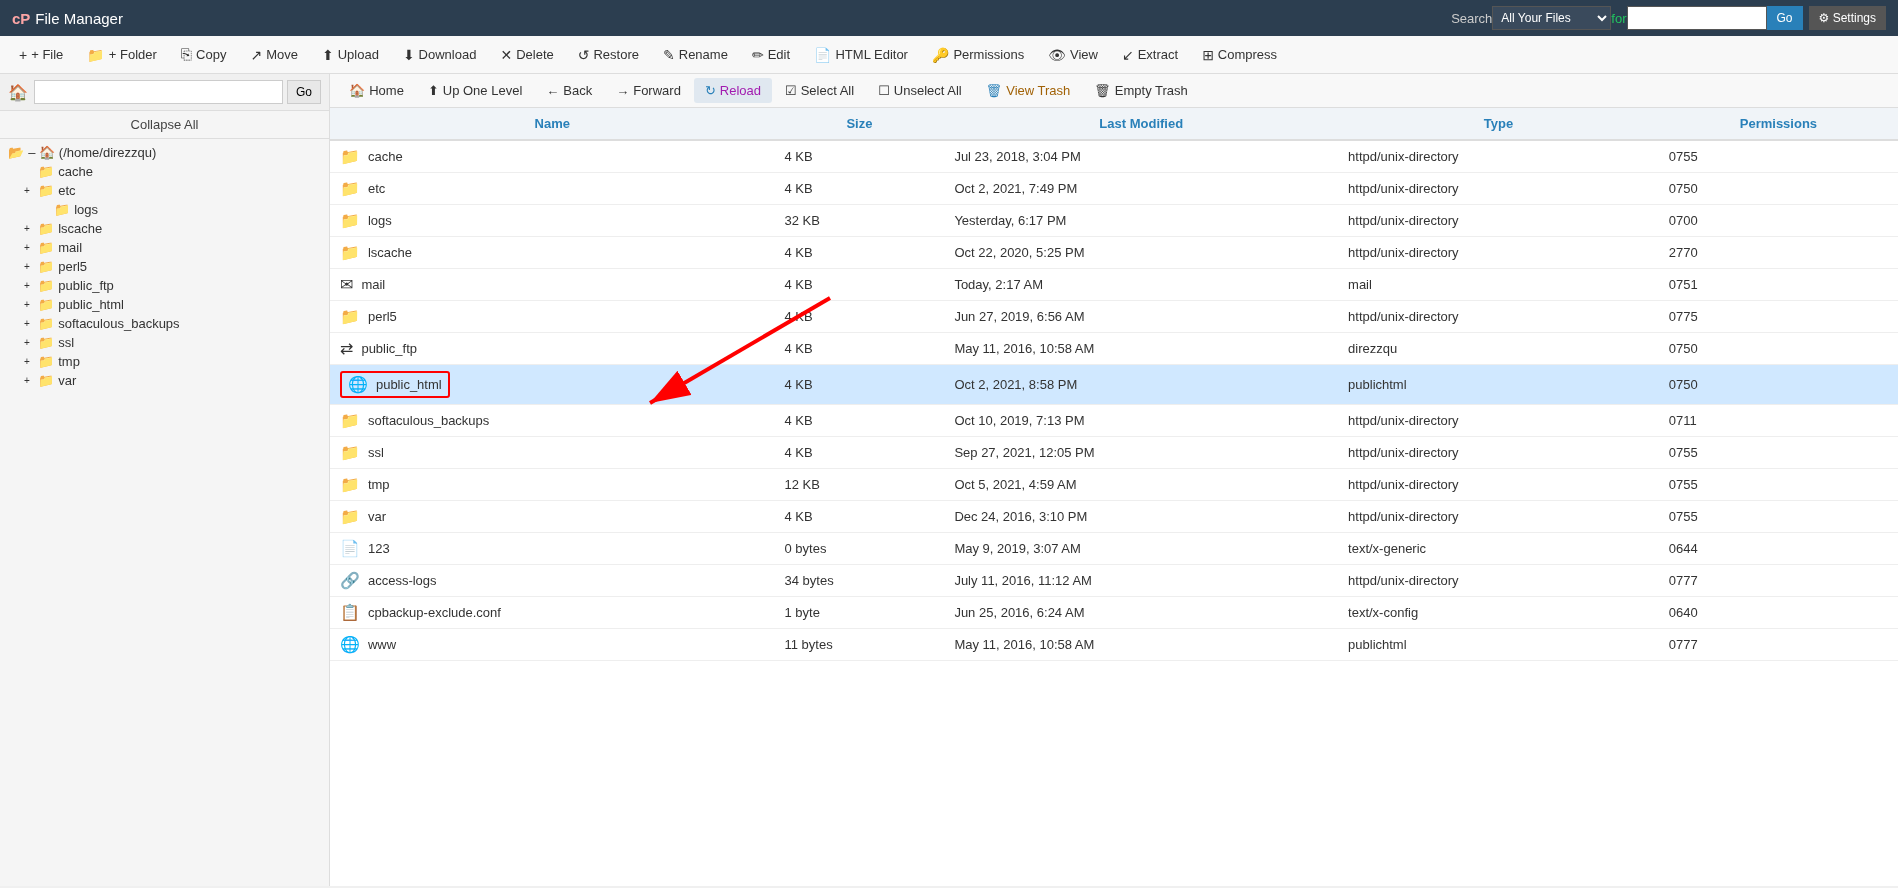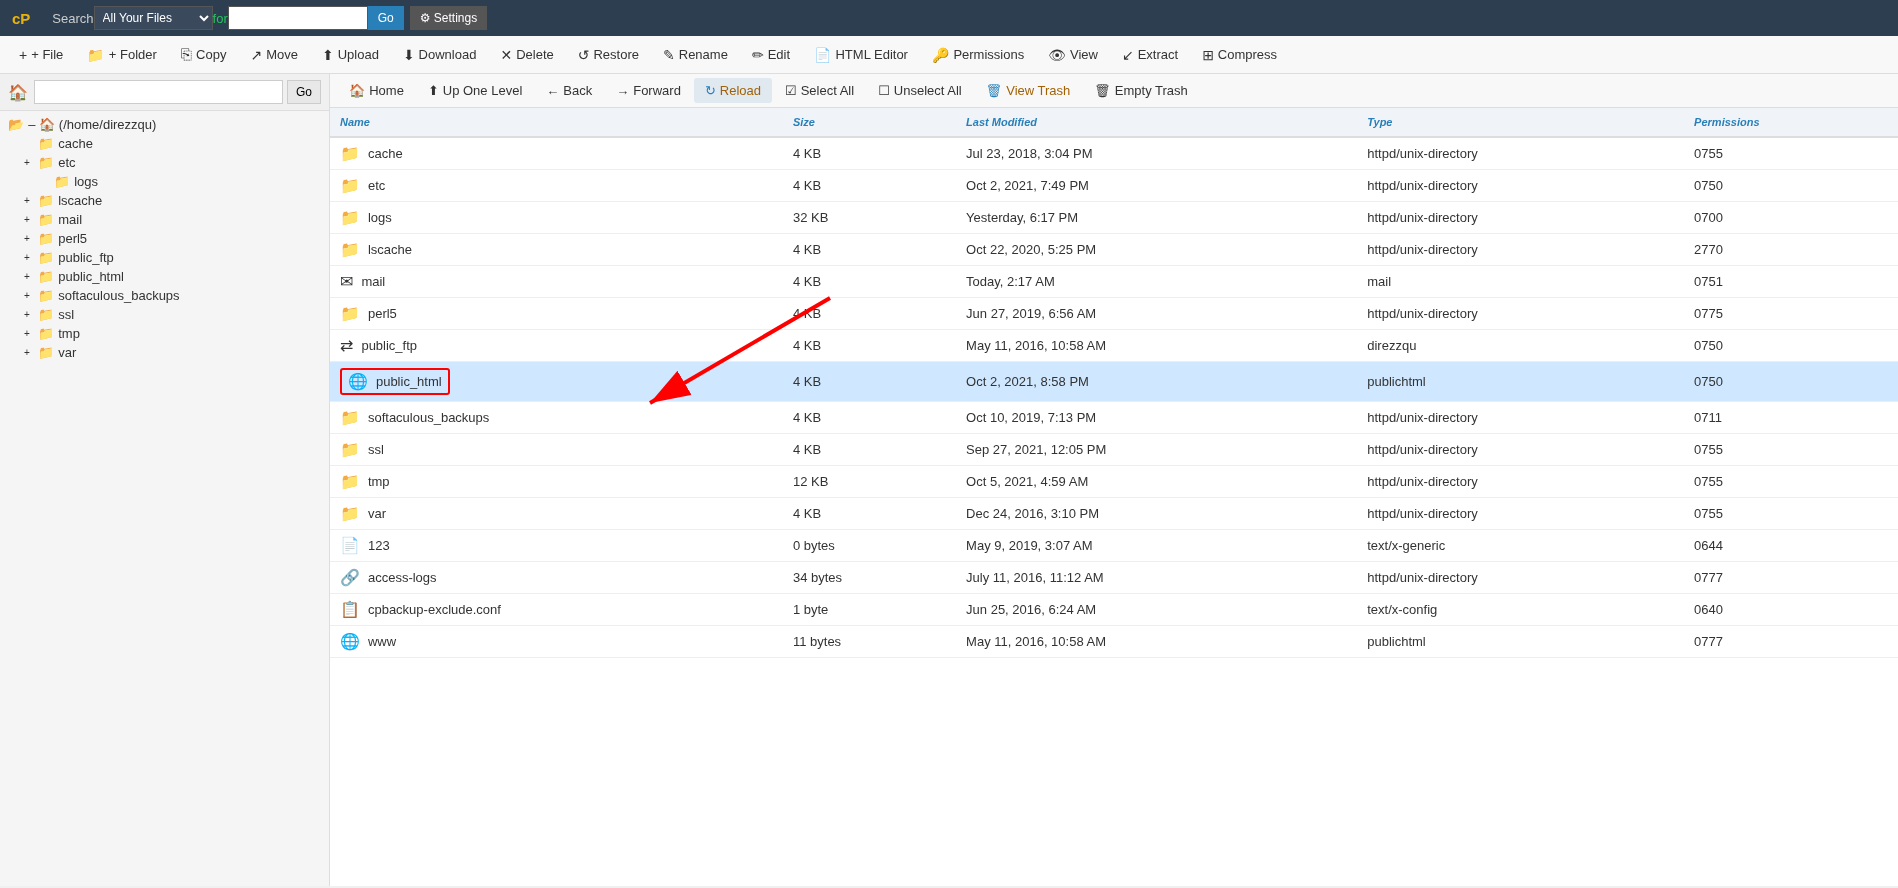--- a/index.html
+++ b/index.html
@@ -10,22 +10,22 @@
       background: #2c3e50;
       color: white;
       display: flex;
       align-items: center;
       padding: 0 12px;
       height: 36px;
     }
     .header .logo {
       font-weight: bold;
       font-size: 15px;
-      margin-right: 22px;
-      color: #eab308;
+      margin-right: 5px;
+      color: #fca5a5;
     }
     .header .title {
       font-size: 15px;
       color: white;
       flex: 1;
     }
     .header .search-area {
       display: flex;
       align-items: center;
     }
@@ -198,26 +198,25 @@
       background: white;
     }
     .file-table {
       width: 100%;
       border-collapse: collapse;
     }
     .file-table thead th {
       background: #f0f4f8;
       border-bottom: 2px solid #ddd;
       padding: 8px 10px;
-      text-align: left;
+      text-align: center;
       color: #2980b9;
-      font-size: 11px;
+      font-size: 13px;
       position: sticky;
       top: 0;
-      font-style: italic;
     }
     .file-table tbody tr {
       border-bottom: 1px solid #eee;
     }
     .file-table tbody td {
       padding: 6px 10px;
       font-size: 13px;
       color: #333;
     }
     .file-table .name-cell {
@@ -230,20 +229,21 @@
     
     .arrow-container {
       position: relative;
     }
   </style>
 </head>
 <body>
 
 <div class="header">
   <span class="logo">cP</span>
+  <span class="title">File Manager</span>
   <div class="search-area">
     <span class="search-label">Search</span>
     <select>
       <option>All Your Files</option>
       <option>File Names Only</option>
       <option>File Contents</option>
     </select>
     <span class="for-label">for</span>
     <input type="text" class="search-input" style="">
     <button class="go-btn">Go</button>
@@ -315,20 +315,21 @@
 </div>
 
 <div class="main-layout">
 
   <div class="sidebar">
     <div class="sidebar-address">
       <span class="home-icon">🏠</span>
       <input type="text" style="">
       <button class="go-btn">Go</button>
     </div>
+    <div class="collapse-all">Collapse All</div>
     <div class="tree">
 
     <div class="tree-item level-0">
           <span style="color:#e8a000;margin-right:4px">📂</span>
           <span>– 🏠 (/home/direzzqu)</span>
         </div>
         <div class="tree-item level-1">
           <span style="width:14px;display:inline-block"></span>
           <span style="color:#e8a000;margin-right:4px">📁</span>
           <span>cache</span>
@@ -405,21 +406,21 @@
       <button class="nav-btn">
         <span>←</span>
         <span>Back</span>
       </button>
       <button class="nav-btn">
         <span>→</span>
         <span>Forward</span>
       </button>
       <button class="nav-btn active">
         <span style="color:#2980b9">↻</span>
-        <span style="color:#a16207">Reload</span>
+        <span style="color:#a21caf">Reload</span>
       </button>
       <button class="nav-btn">
         <span>☑</span>
         <span>Select All</span>
       </button>
       <button class="nav-btn">
         <span>☐</span>
         <span>Unselect All</span>
       </button>
       <button class="nav-btn">

